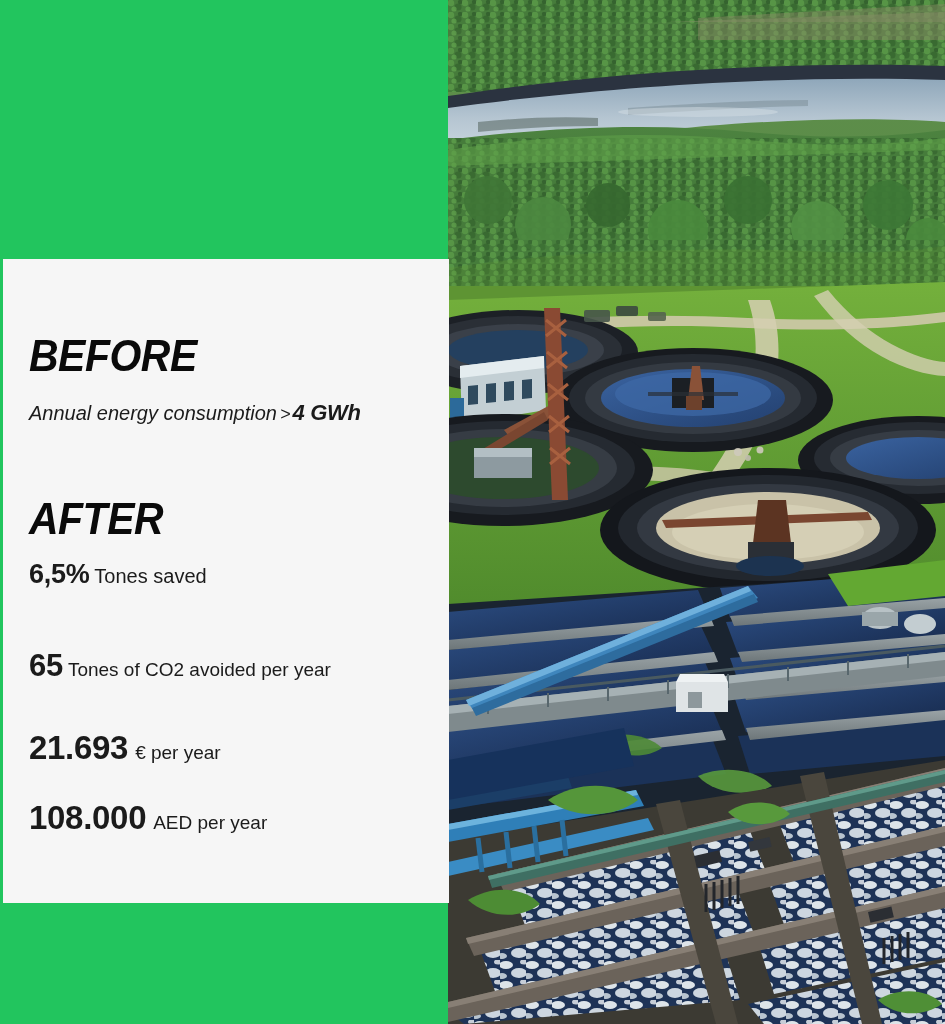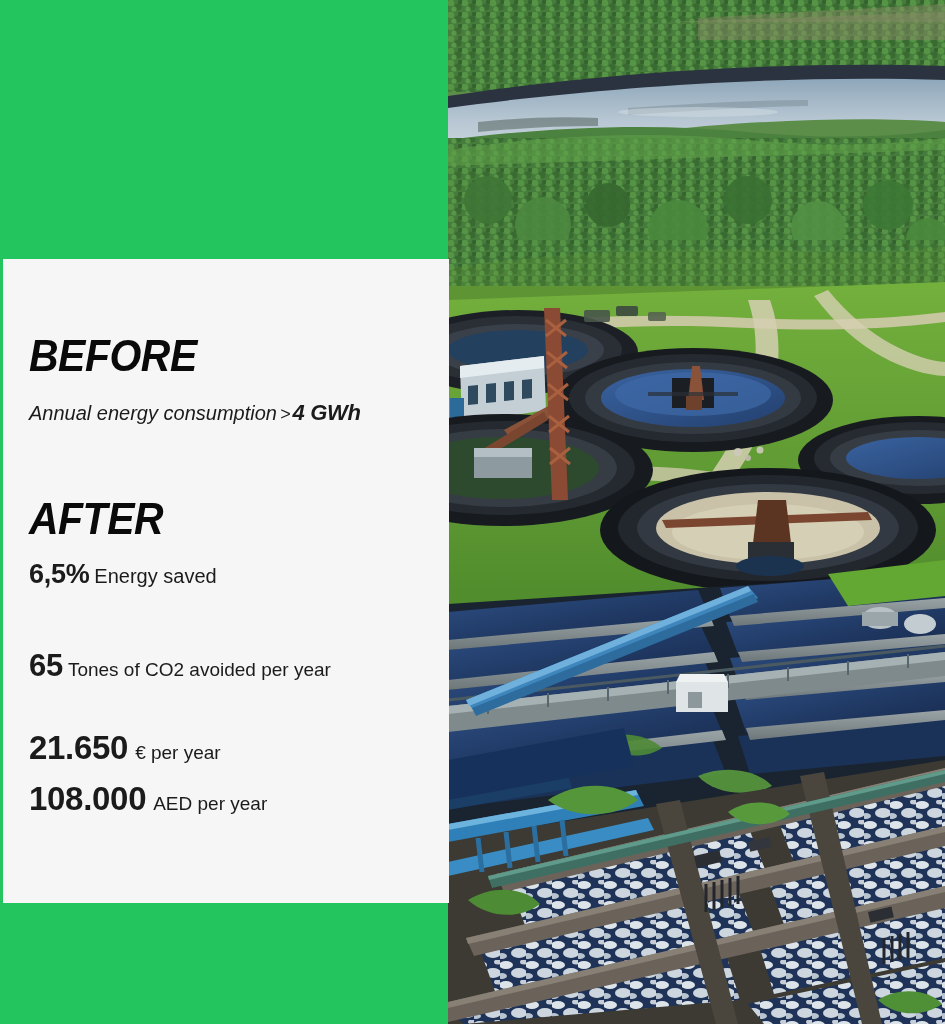--- a/index.html
+++ b/index.html
@@ -111,21 +111,21 @@
   .line-energy .lbl { font-size: 20px; padding-left: 5px; }
 
   .line-co2 { top: 391px; }
   .line-co2 .num { font-size: 31px; }
   .line-co2 .lbl { font-size: 19px; padding-left: 5px; }
 
   .line-eur { top: 472px; }
   .line-eur .num { font-size: 33px; }
   .line-eur .lbl { font-size: 19px; padding-left: 7px; }
 
-  .line-aed { top: 523px; text-align: right; }
+  .line-aed { top: 542px; text-align: right; }
   .line-aed .num { font-size: 33px; }
   .line-aed .lbl { font-size: 19px; padding-left: 7px; }
 </style>
 </head>
 <body>
 
 <div id="root">
 
   <div class="photo">
     <svg viewBox="0 0 497 1024" preserveAspectRatio="xMidYMid slice">
@@ -441,29 +441,29 @@
 
       <div class="heading heading-before">BEFORE</div>
 
       <div class="subline line-before">
         <span class="lbl">Annual energy consumption</span><span class="chev">&gt;</span><span class="num">4 GWh</span>
       </div>
 
       <div class="heading heading-after">AFTER</div>
 
       <div class="subline line-energy">
-        <span class="num">6,5%</span><span class="lbl">Energy saved</span>
+        <span class="num">6,5%</span><span class="lbl">Tones saved</span>
       </div>
 
       <div class="subline line-co2">
         <span class="num">65</span><span class="lbl">Tones of CO2 avoided per year</span>
       </div>
 
       <div class="subline line-eur">
-        <span class="num">21.650</span><span class="lbl">€ per year</span>
+        <span class="num">21.693</span><span class="lbl">€ per year</span>
       </div>
 
       <div class="subline line-aed">
         <span class="num">108.000</span><span class="lbl">AED per year</span>
       </div>
 
     </div>
   </div>
 
 </div>

